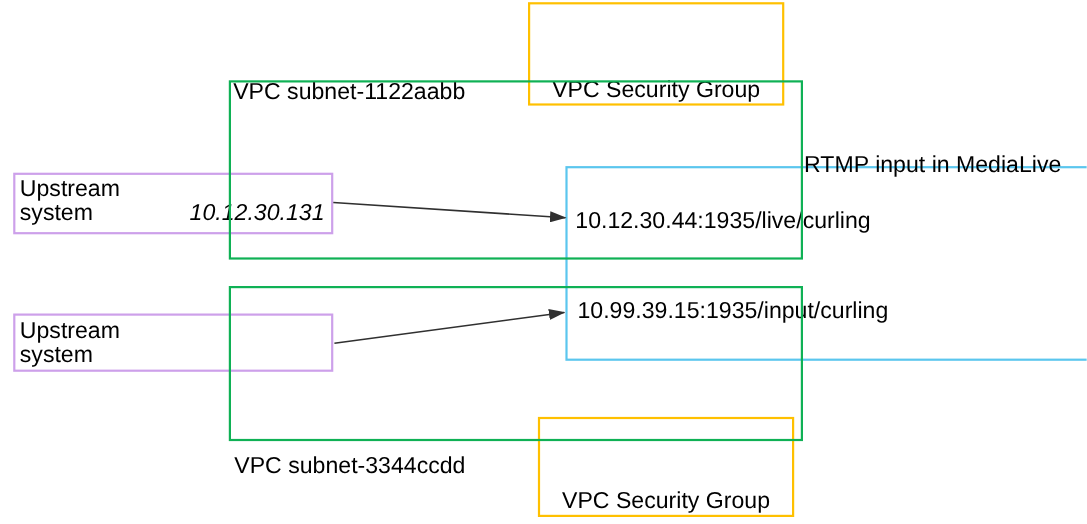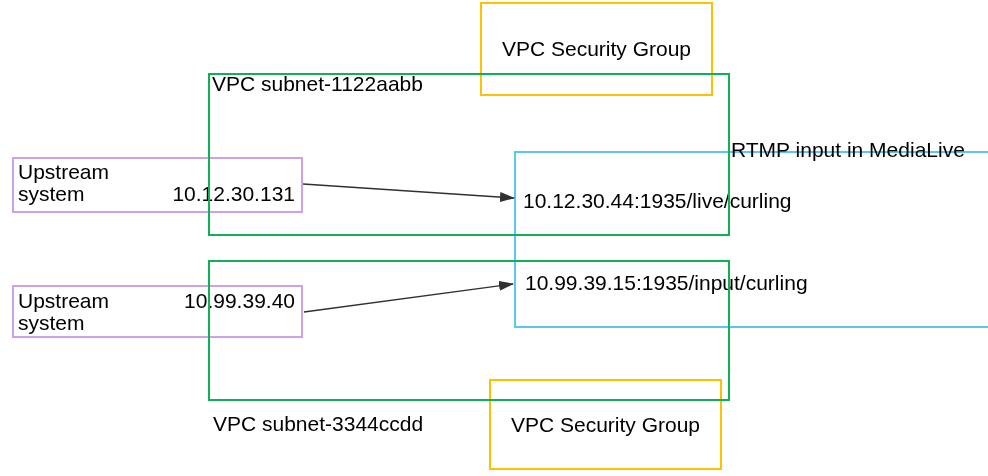--- a/index.html
+++ b/index.html
@@ -17,21 +17,21 @@
     height: 476px;
     background: #ffffff;
     font-family: "Liberation Sans", sans-serif;
     font-size: 21px;
     color: var(--text);
     overflow: hidden;
   }
   .box { position: absolute; box-sizing: border-box; background: transparent; }
   .subnet-box   { border: 2px solid var(--subnet);   z-index: 4; }
   .sg-box       { border: 2px solid var(--sg);       z-index: 2;
-                  display: flex; align-items: center; justify-content: center; }
+                  display: flex; align-items: flex-end; justify-content: center; }
   .upstream-box { border: 2px solid var(--upstream); z-index: 3; }
   .rtmp-box     { border: 2px solid var(--rtmp);     z-index: 1; }
   .label { position: absolute; white-space: nowrap; line-height: 24px; z-index: 6; }
   .inner { position: absolute; white-space: nowrap; line-height: 22px; z-index: 6; }
   svg.arrows { position: absolute; left: 0; top: 0; z-index: 5; pointer-events: none; }
 </style>
 </head>
 <body>
 
 <div class="canvas">
@@ -47,25 +47,24 @@
   <div class="box sg-box" style="left:489px; top:379px; width:233px; height:91px;">
     <span>VPC Security Group</span>
   </div>
 
   <div class="box subnet-box" style="left:208px; top:73px; width:522px; height:163px;"></div>
   <div class="box subnet-box" style="left:208px; top:260px; width:522px; height:141px;"></div>
 
   <div class="box upstream-box" style="left:12px; top:157px; width:291px; height:56px;">
     <span class="inner" style="left:4px; top:2px;">Upstream</span>
     <span class="inner" style="left:4px; top:24px;">system</span>
-    <span class="inner" style="right:6px; top:24px;">10.12.30.131</span>
+    <span class="inner" style="right:6px; top:24px;font-style:italic;">10.12.30.131</span>
   </div>
   <div class="box upstream-box" style="left:12px; top:285px; width:291px; height:53px;">
     <span class="inner" style="left:4px; top:3px;">Upstream</span>
-    <span class="inner" style="right:6px; top:3px;">10.99.39.40</span>
     <span class="inner" style="left:4px; top:25px;">system</span>
   </div>
 
   <div class="label" style="left:212px; top:32px;margin-top:40px;">VPC subnet-1122aabb</div>
   <div class="label" style="left:731px; top:116px;margin-top:22px;">RTMP input in MediaLive</div>
   <div class="label" style="left:213px; top:412px;">VPC subnet-3344ccdd</div>
 
   <svg class="arrows" width="988" height="476" viewBox="0 0 988 476">
     <defs>
       <marker id="ah" markerUnits="userSpaceOnUse" markerWidth="15" markerHeight="10" refX="14" refY="5" orient="auto">

